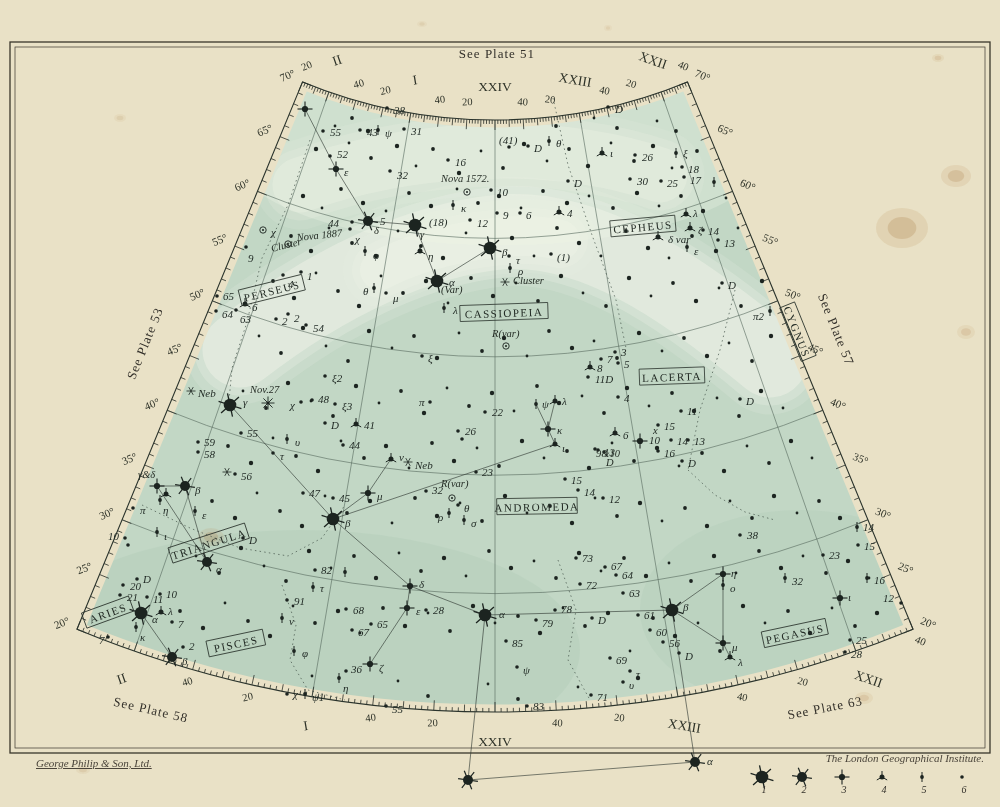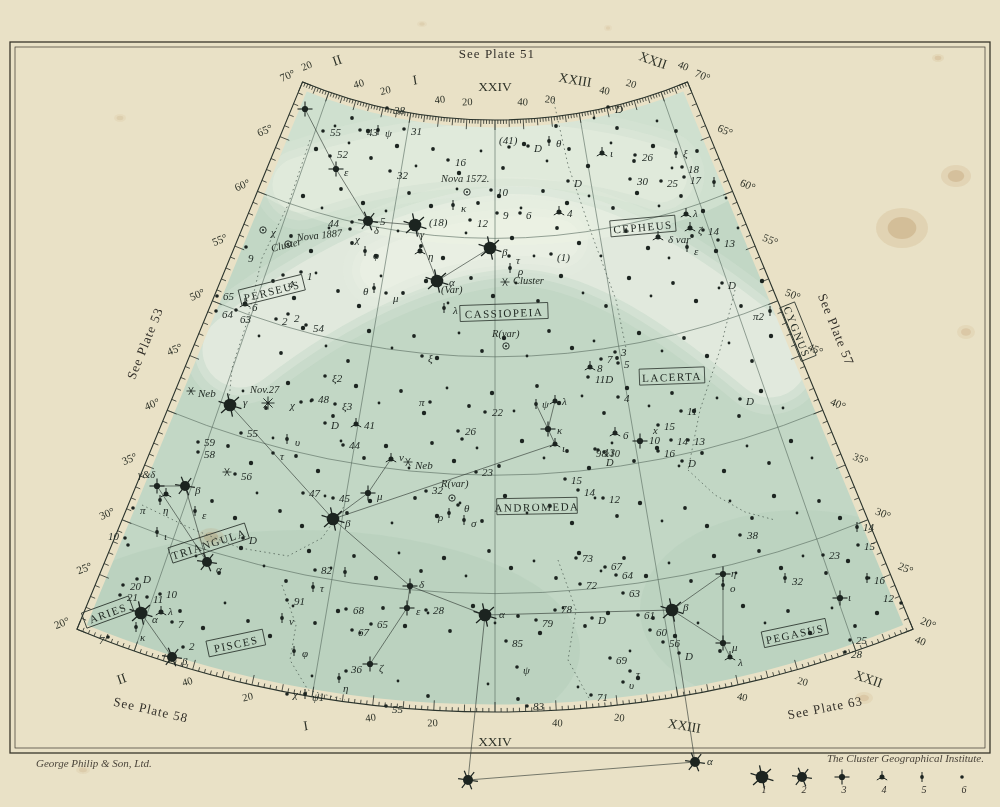--- a/index.html
+++ b/index.html
@@ -5,21 +5,21 @@
   html,body{margin:0;padding:0;}
   body{width:1000px;height:807px;position:relative;overflow:hidden;
        font-family:"Liberation Serif", serif;
        background:radial-gradient(ellipse at 50% 45%, #ede5ca 0%, #e9e1c6 60%, #e2d8b8 100%);}
   .layer{position:absolute;left:0;top:0;}
   .hdr{position:absolute;top:10px;color:#39342a;white-space:nowrap;}
   #series-title{left:54px;font-variant:small-caps;font-size:15px;letter-spacing:1.6px;color:#3c372c;}
   #map-title{left:50%;transform:translateX(-50%);font-size:17px;font-weight:bold;letter-spacing:9px;color:#2e2a21;}
   #plate-no{right:22px;font-size:16px;letter-spacing:1px;}
   .imprint{position:absolute;font-style:italic;font-size:11px;color:#4a443a;white-space:nowrap;}
-  #imprint-left{left:36px;top:757px;}
+  #imprint-left{left:36px;top:757px;text-decoration:underline;}
   #imprint-right{right:16px;top:752px;}
   svg text{font-family:"Liberation Serif", serif;}
 </style>
 </head>
 <body>
 
 <div class="hdr" id="series-title">Ball's Popular Guide to the Heavens.</div>
 <div class="hdr" id="map-title">STAR MAP</div>
 <div class="hdr" id="plate-no">Plate 52</div>
 
@@ -1613,13 +1613,13 @@
       </g>
       <text x="924" y="793" fill="#33302a" font-size="10" text-anchor="middle" font-style="italic">5</text>
       <g>
         <circle cx="962" cy="777" r="1.8" fill="#1c2420"></circle>
       </g>
       <text x="964" y="793" fill="#33302a" font-size="10" text-anchor="middle" font-style="italic">6</text>
     </g>
   </svg>
 
 <div class="imprint" id="imprint-left">George Philip &amp; Son, Ltd.</div>
-<div class="imprint" id="imprint-right">The Cluster Geographical Institute.</div>
+<div class="imprint" id="imprint-right">The London Geographical Institute.</div>
 
 </body></html>

